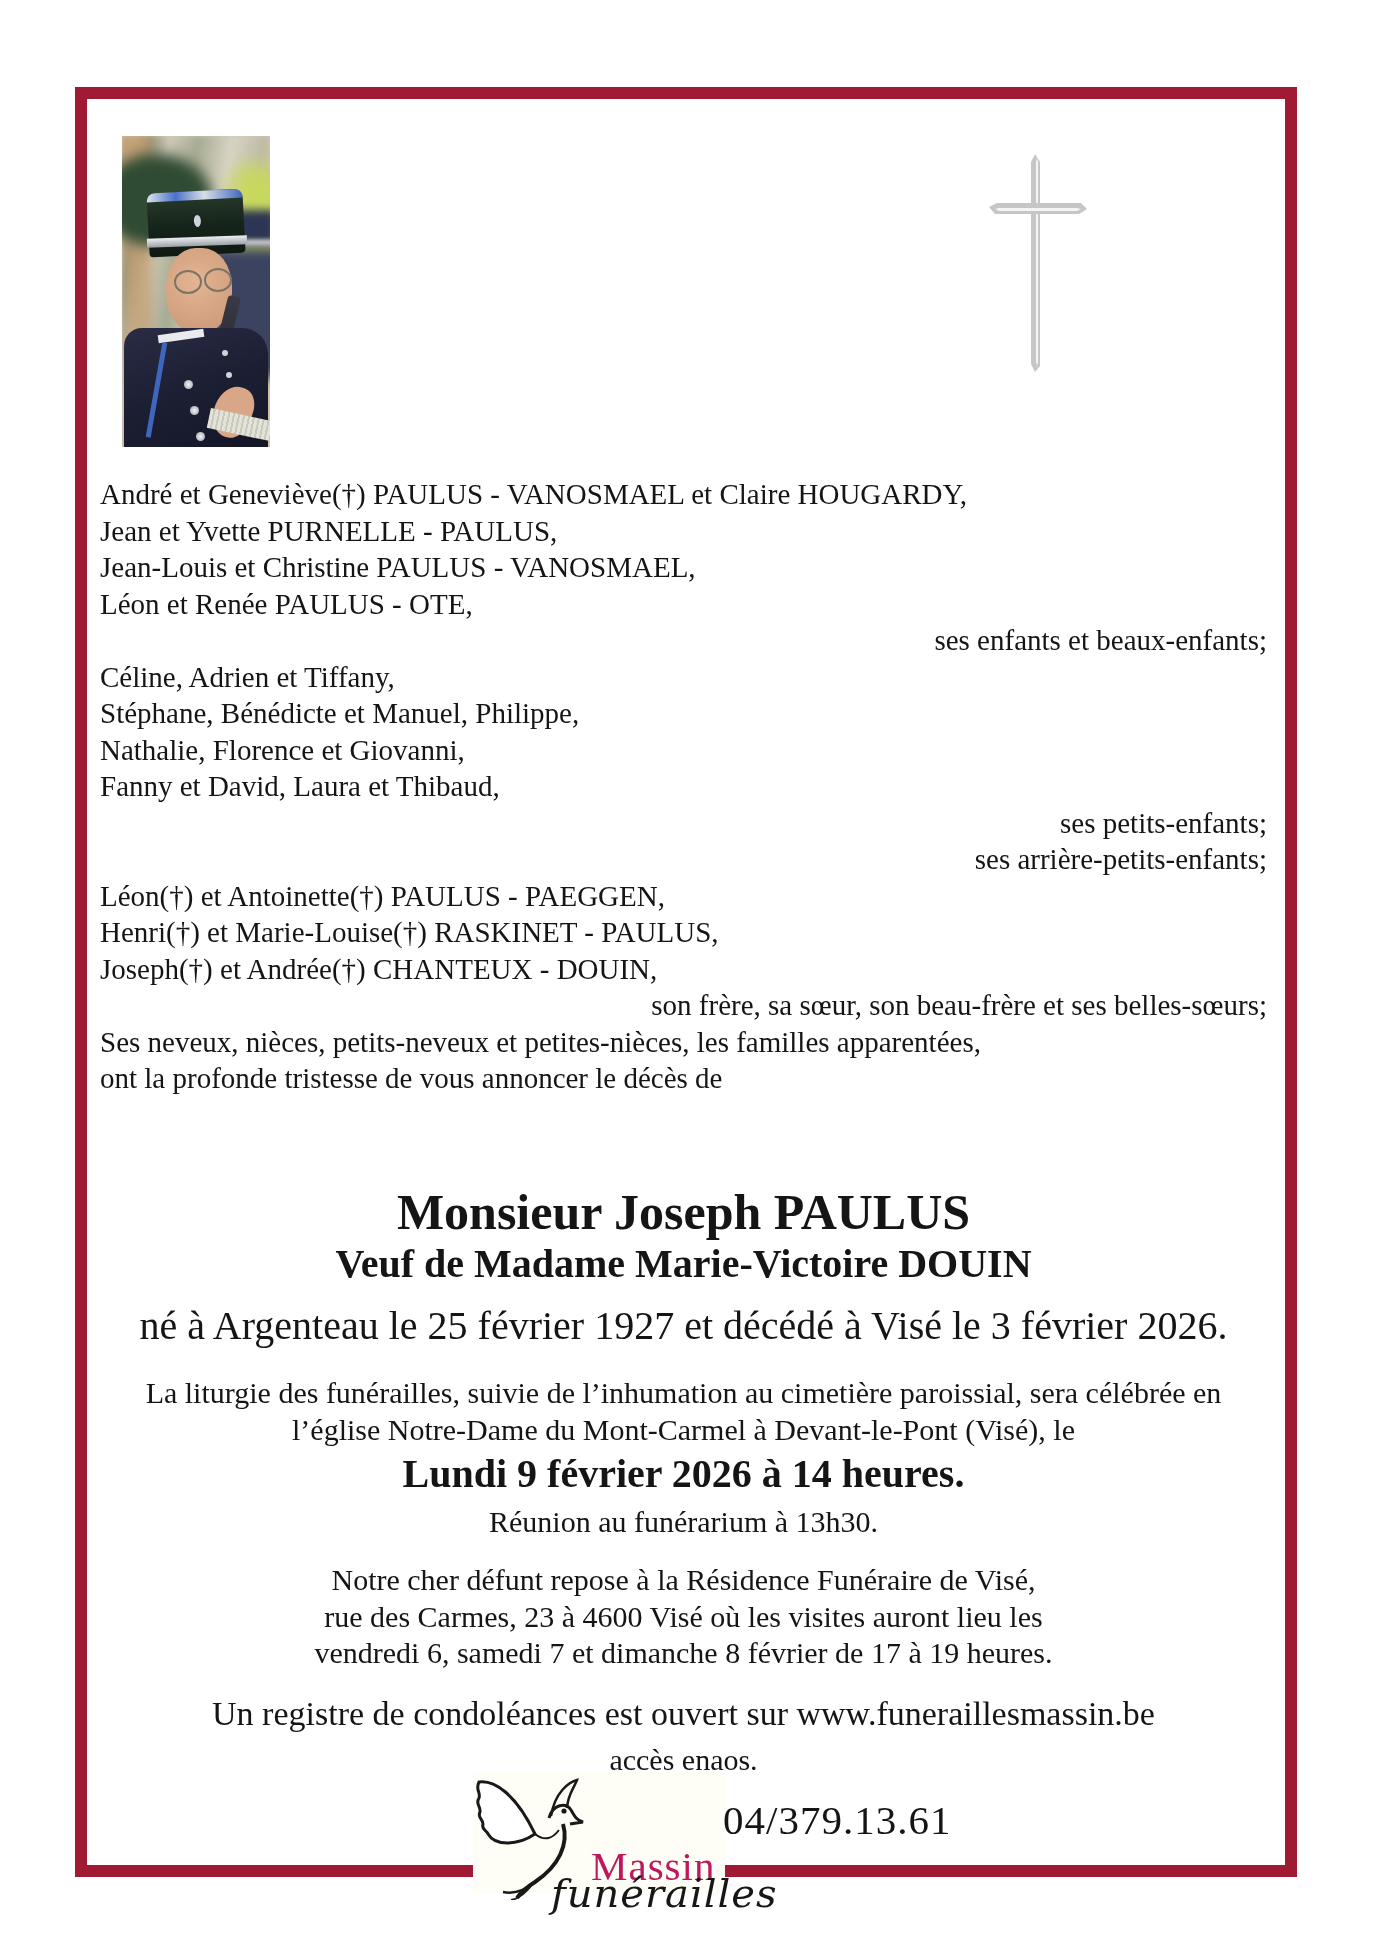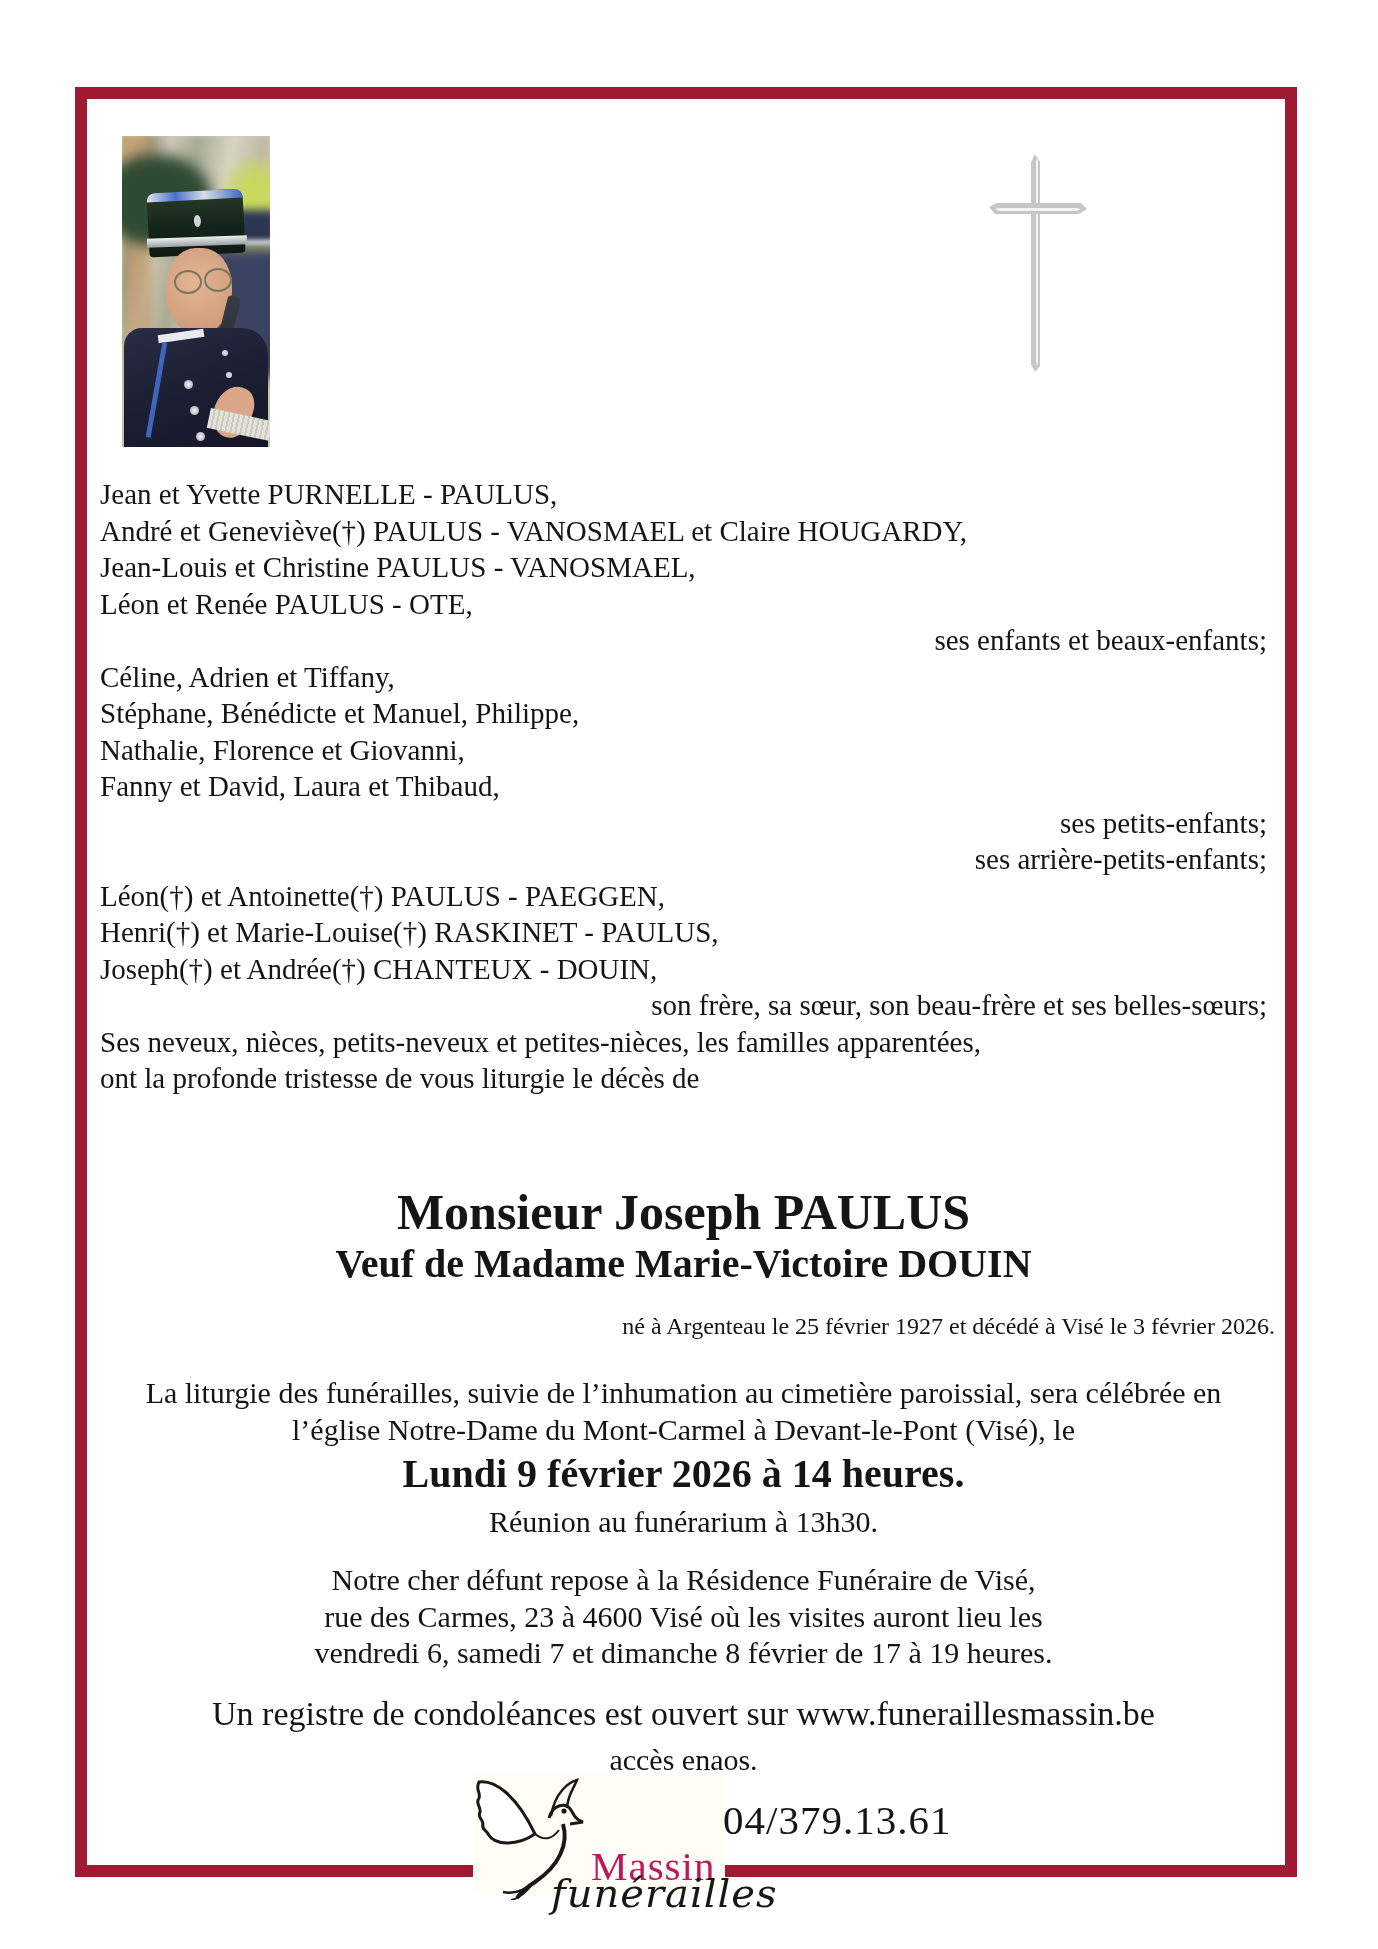--- a/index.html
+++ b/index.html
@@ -57,21 +57,21 @@
   
   .family{
     position:absolute;left:100px;top:476px;width:1167px;
     font-size:29px;line-height:36.5px;z-index:2;
   }
   .fam{white-space:nowrap;}
   .fam.right{text-align:right;}
   .c{text-align:center;}
   .name-title{position:absolute;left:100px;top:1184px;width:1167px;font-size:50px;font-weight:bold;line-height:56px;z-index:2;text-align:center;}
   .widower{position:absolute;left:100px;top:1240px;width:1167px;font-size:40px;font-weight:bold;line-height:48px;z-index:2;}
-  .life{position:absolute;left:108px;top:1306px;width:1167px;font-size:24px;line-height:40px;z-index:2;text-align:right;}
+  .life{position:absolute;left:100px;top:1306px;width:1167px;font-size:40px;line-height:40px;z-index:2;}
   .ceremony{position:absolute;left:100px;top:1375px;width:1167px;font-size:30px;line-height:36.5px;z-index:2;}
   .datetime{position:absolute;left:100px;top:1450px;width:1167px;font-size:40px;font-weight:bold;line-height:48px;z-index:2;}
   .meeting{position:absolute;left:100px;top:1504px;width:1167px;font-size:30px;line-height:36px;z-index:2;}
   .visitation{position:absolute;left:100px;top:1562px;width:1167px;font-size:30px;line-height:36.5px;z-index:2;}
   .visitation .b{font-weight:normal;}
   .register{position:absolute;left:100px;top:1693px;width:1167px;font-size:34px;line-height:42px;z-index:2;}
   .acces{position:absolute;left:100px;top:1742px;width:1167px;font-size:30px;line-height:36px;z-index:2;}
 
   
   .logobox{
@@ -121,37 +121,37 @@
   </div>
 
   <svg class="cross" viewBox="0 0 104 220">
     <polygon points="50,2 55,10 55,214 50,220 46,212 46,10" fill="#c6c6c6"></polygon>
     <polygon points="52,6 53,10 53,210 52,214 51,210 51,10" fill="#f4f4f4"></polygon>
     <polygon points="4,55 12,51 96,51 102,57 94,62 10,62" fill="#c6c6c6"></polygon>
     <polygon points="10,57 14,56 92,56 96,57 92,59 14,59" fill="#f4f4f4"></polygon>
   </svg>
 
   <div class="family">
+    <div class="fam">André et Geneviève(†) PAULUS - VANOSMAEL et Claire HOUGARDY,</div>
     <div class="fam">Jean et Yvette PURNELLE - PAULUS,</div>
-    <div class="fam">André et Geneviève(†) PAULUS - VANOSMAEL et Claire HOUGARDY,</div>
     <div class="fam">Jean-Louis et Christine PAULUS - VANOSMAEL,</div>
     <div class="fam">Léon et Renée PAULUS - OTE,</div>
     <div class="fam right">ses enfants et beaux-enfants;</div>
     <div class="fam">Céline, Adrien et Tiffany,</div>
     <div class="fam">Stéphane, Bénédicte et Manuel, Philippe,</div>
     <div class="fam">Nathalie, Florence et Giovanni,</div>
     <div class="fam">Fanny et David, Laura et Thibaud,</div>
     <div class="fam right">ses petits-enfants;</div>
     <div class="fam right">ses arrière-petits-enfants;</div>
     <div class="fam">Léon(†) et Antoinette(†) PAULUS - PAEGGEN,</div>
     <div class="fam">Henri(†) et Marie-Louise(†) RASKINET - PAULUS,</div>
     <div class="fam">Joseph(†) et Andrée(†) CHANTEUX - DOUIN,</div>
     <div class="fam right">son frère, sa sœur, son beau-frère et ses belles-sœurs;</div>
     <div class="fam">Ses neveux, nièces, petits-neveux et petites-nièces, les familles apparentées,</div>
-    <div class="fam">ont la profonde tristesse de vous liturgie le décès de</div>
+    <div class="fam">ont la profonde tristesse de vous annoncer le décès de</div>
   </div>
 
   <div class="name-title c">Monsieur Joseph PAULUS</div>
   <div class="widower c">Veuf de Madame Marie-Victoire DOUIN</div>
   <div class="life c">né à Argenteau le 25 février 1927 et décédé à Visé le 3 février 2026.</div>
 
   <div class="ceremony c">
     <div>La liturgie des funérailles, suivie de l’inhumation au cimetière paroissial, sera célébrée en</div>
     <div>l’église Notre-Dame du Mont-Carmel à Devant-le-Pont (Visé), le</div>
   </div>

